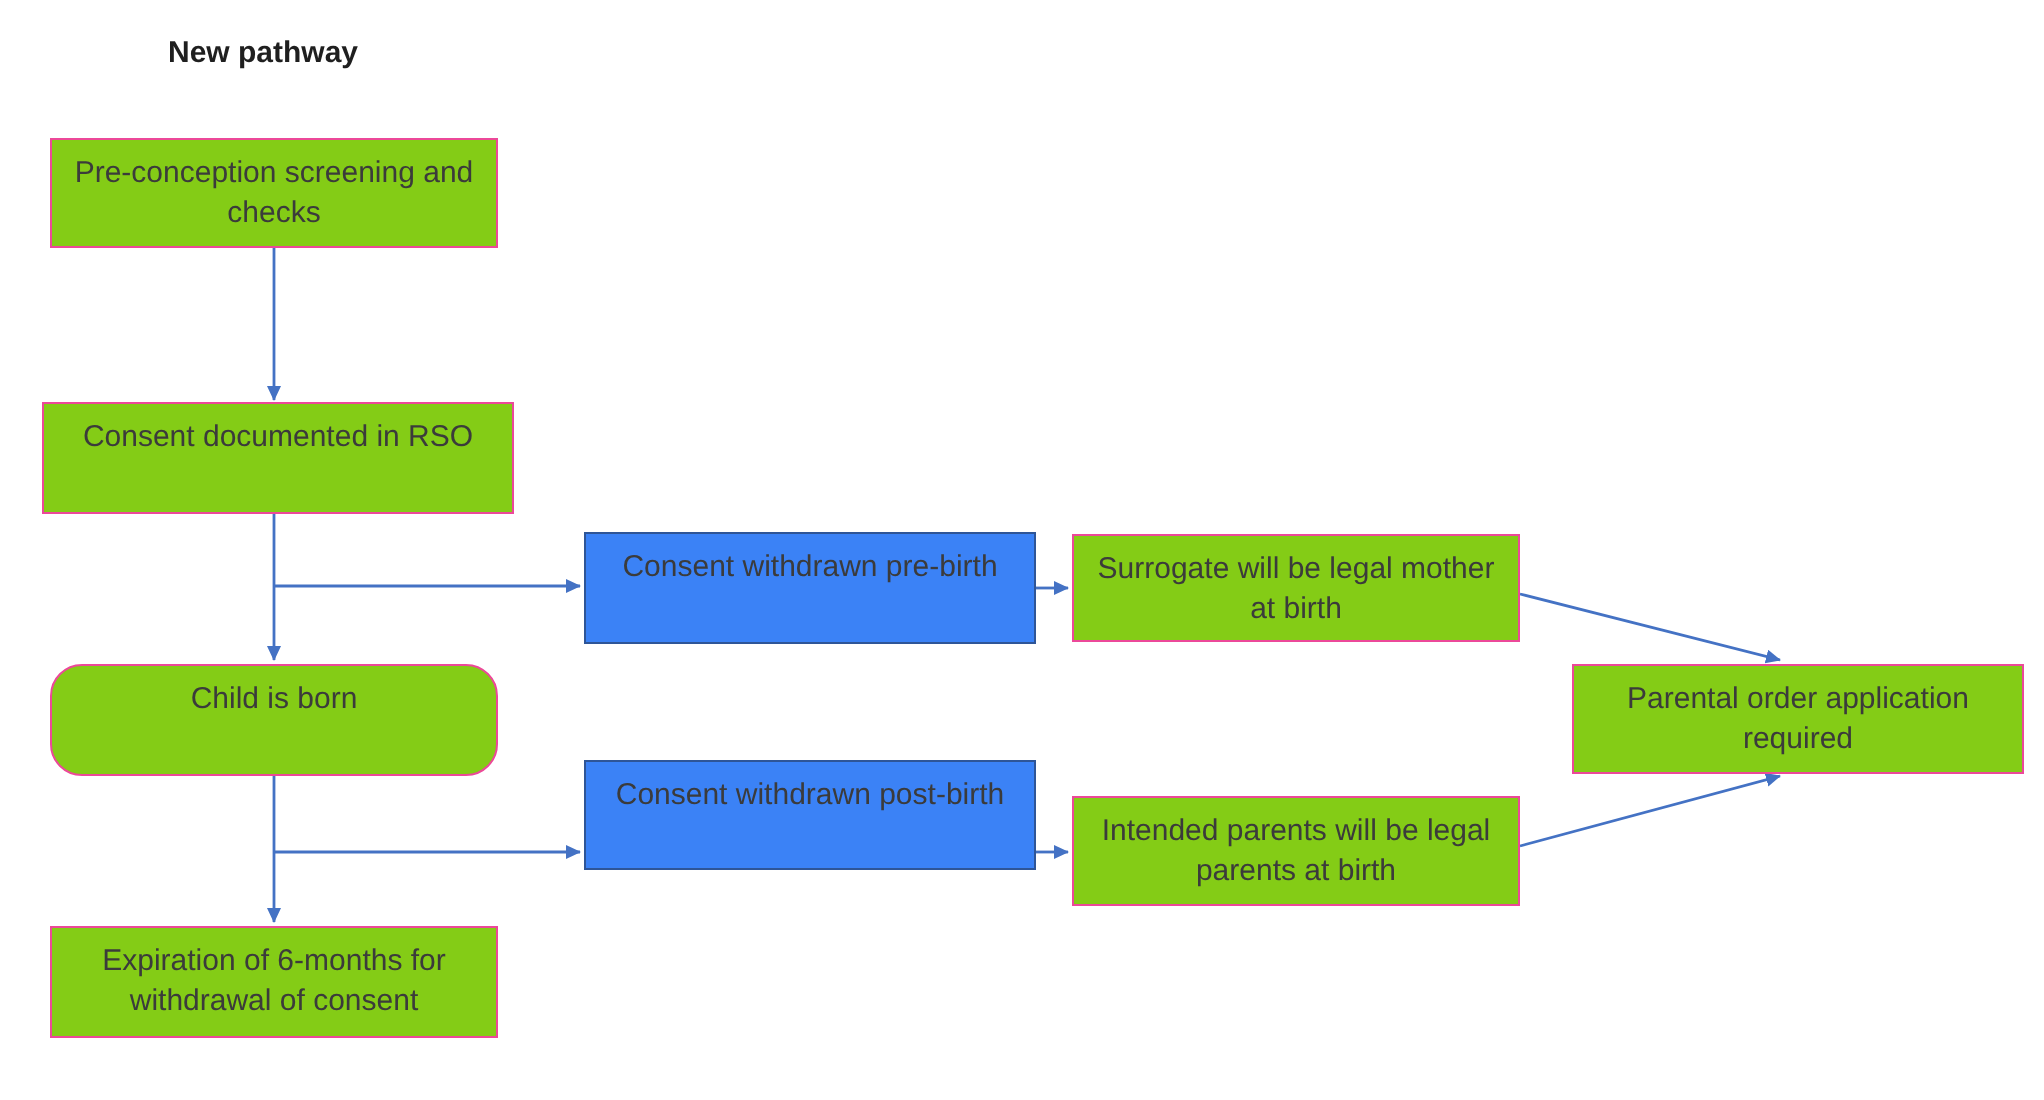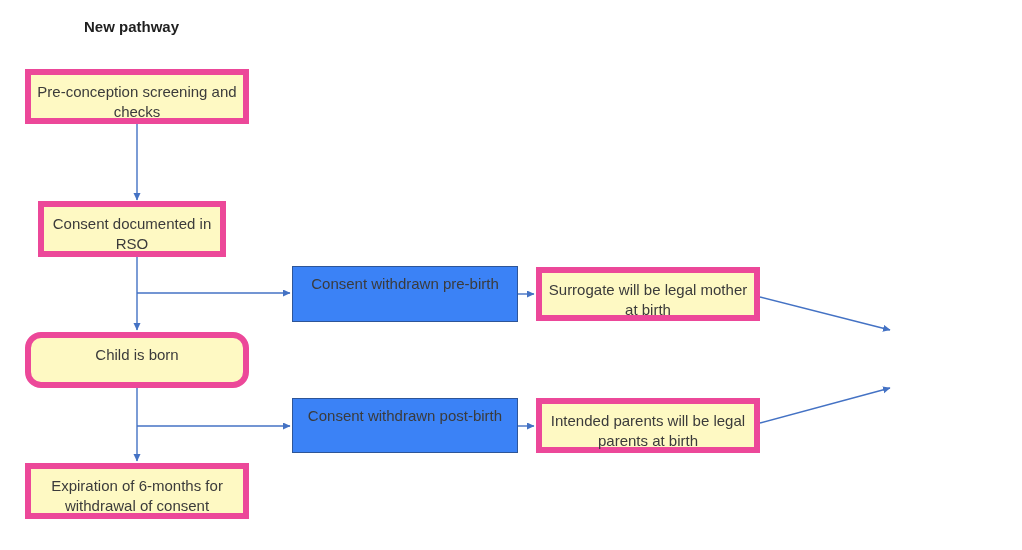--- a/index.html
+++ b/index.html
@@ -15,22 +15,22 @@
     position: absolute;
     left: 84px;
     top: 18px;
     font-size: 15px;
     font-weight: bold;
     color: #1f1f1f;
   }
   .node {
     position: absolute;
     box-sizing: border-box;
-    background: #fef9c3;
-    border: 6px solid #ec4899;
+    background: #84cc16;
+    border: 1px solid #ec4899;
     color: #3b3b3b;
     font-size: 15px;
     line-height: 20px;
     text-align: center;
     display: flex;
     justify-content: center;
     align-items: flex-start;
     padding: 7px 6px 0 6px;
   }
   .node.highlight {
@@ -69,28 +69,29 @@
     <line x1="518" y1="294" x2="534" y2="294" marker-end="url(#arrow)"></line>
     <line x1="518" y1="426" x2="534" y2="426" marker-end="url(#arrow)"></line>
     <line x1="760" y1="297" x2="890" y2="330" marker-end="url(#arrow)"></line>
     <line x1="760" y1="423" x2="890" y2="388" marker-end="url(#arrow)"></line>
   </svg>
 
   <div class="title">New pathway</div>
 
   <div class="node" style="left:25px; top:69px; width:224px; height:55px;">Pre-conception screening and checks</div>
 
-  <div class="node" style="left:38px; top:201px; width:188px; height:56px;">Consent documented in RSO</div>
+  <div class="node" style="left:21px; top:201px; width:236px; height:56px;">Consent documented in RSO</div>
 
   <div class="node" style="left:25px; top:332px; width:224px; height:56px;border-radius:16px;">Child is born</div>
 
   <div class="node" style="left:25px; top:463px; width:224px; height:56px;">Expiration of 6-months for withdrawal of consent</div>
 
   <div class="node highlight" style="left:292px; top:266px; width:226px; height:56px;">Consent withdrawn pre-birth</div>
 
-  <div class="node highlight" style="left:292px; top:398px; width:226px; height:55px;">Consent withdrawn post-birth</div>
+  <div class="node highlight" style="left:292px; top:380px; width:226px; height:55px;">Consent withdrawn post-birth</div>
 
   <div class="node" style="left:536px; top:398px; width:224px; height:55px;">Intended parents will be legal parents at birth</div>
 
   <div class="node" style="left:536px; top:267px; width:224px; height:54px;">Surrogate will be legal mother at birth</div>
 
+  <div class="node" style="left:786px; top:332px; width:226px; height:55px;">Parental order application required</div>
 
 </div>
 
 </body></html>

